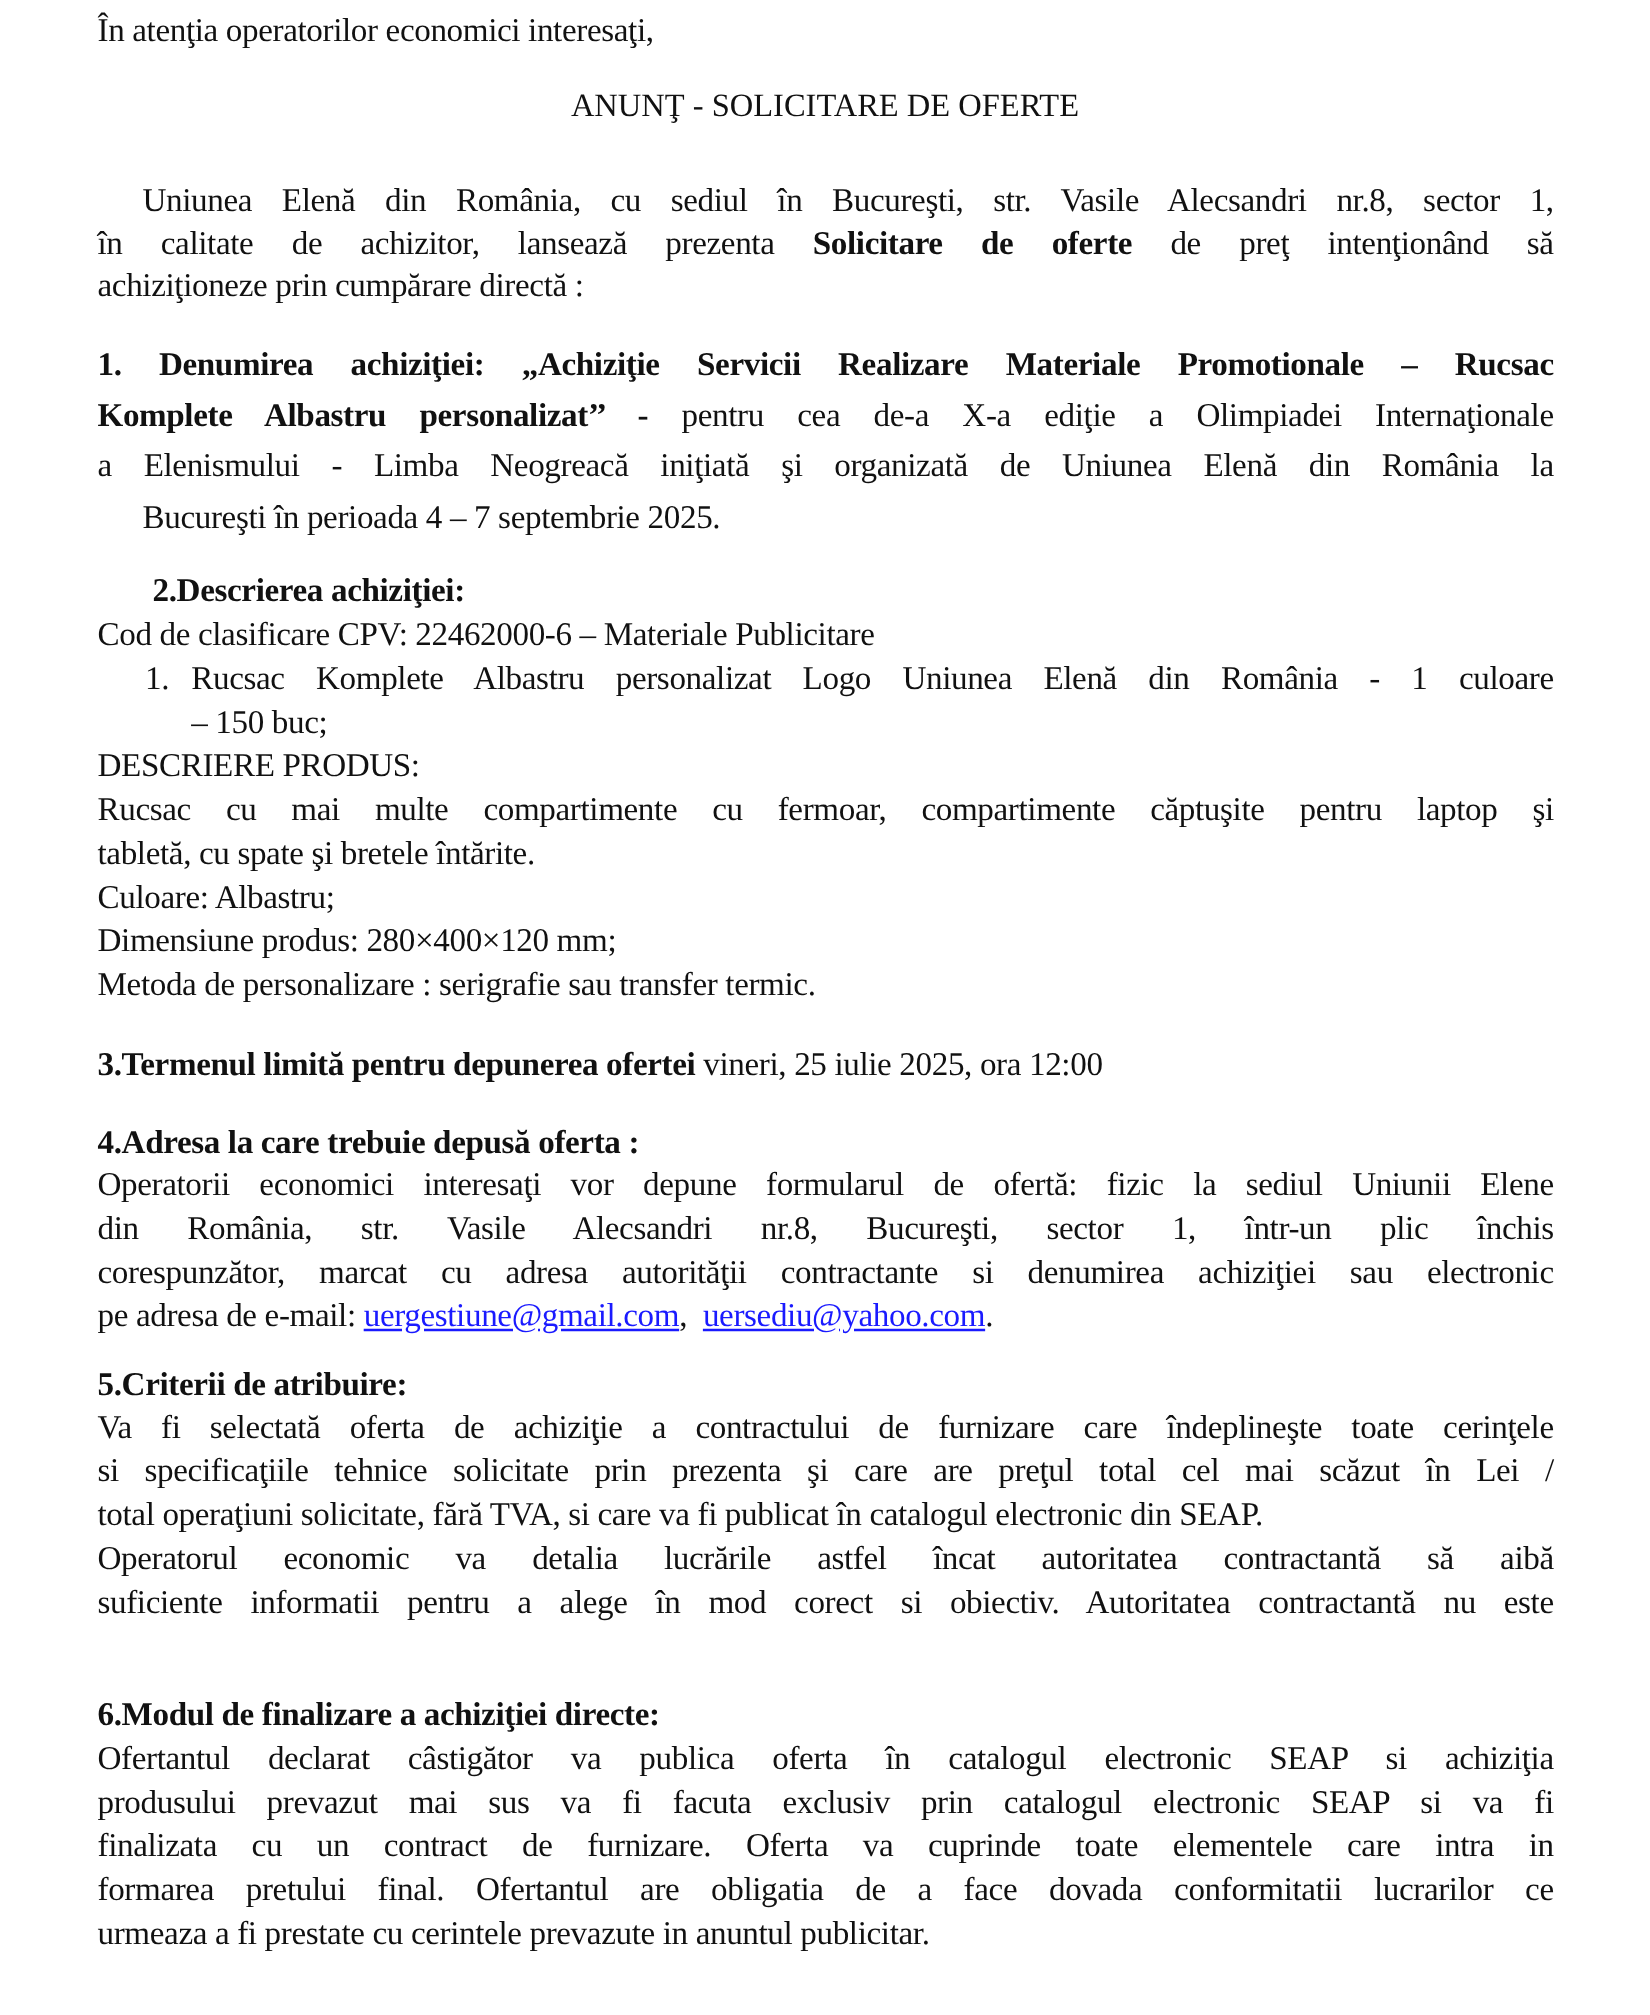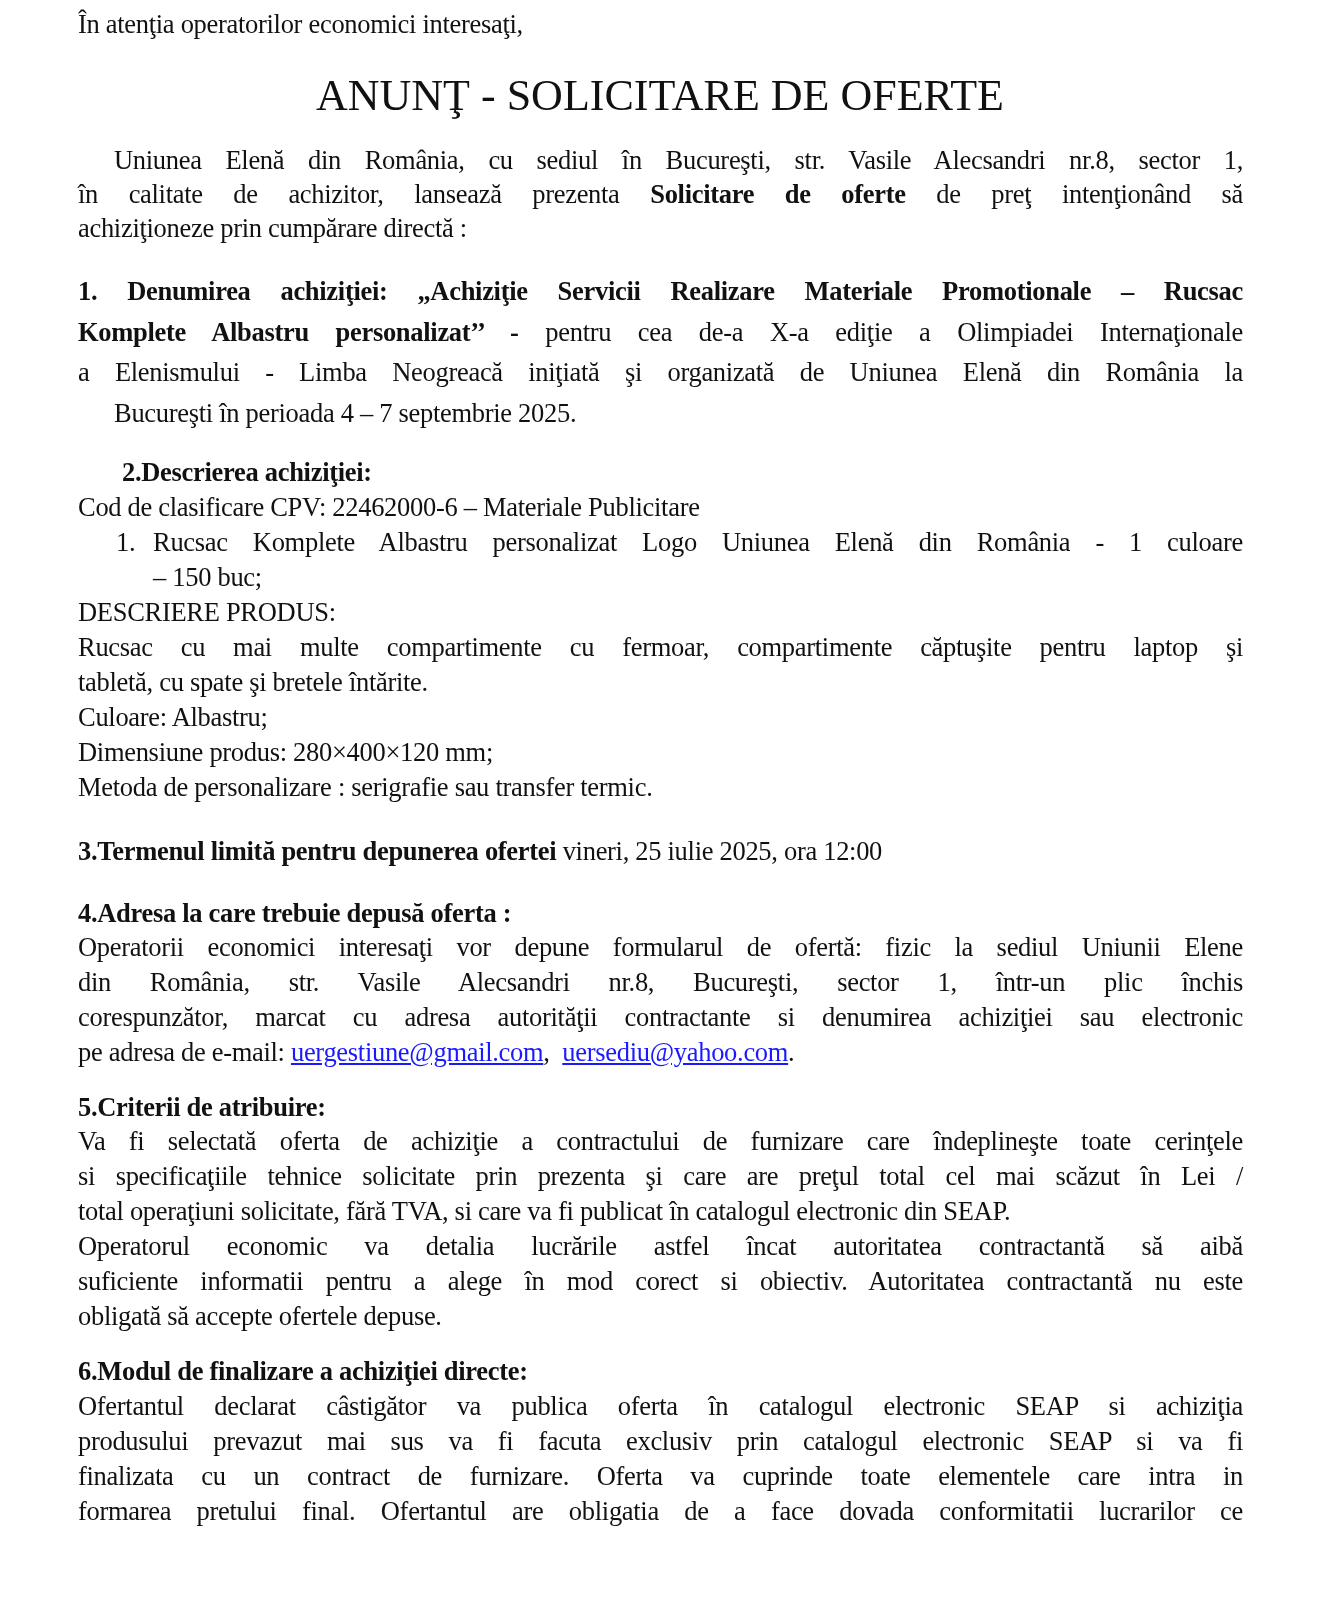--- a/index.html
+++ b/index.html
@@ -23,21 +23,21 @@
       width: 1165px;
       text-align: justify;
       text-align-last: justify;
       white-space: normal;
     }
     .title {
       position: absolute;
       left: 0; width: 1320px;
       top: 70px;
       text-align: center;
-      font-size: 44px;
+      font-size: 26px;
       letter-spacing: 0;
     }
     b { font-weight: bold; }
     a.email { color: #1a1aff; text-decoration: underline; text-align: right; }
   </style>
 </head>
 <body>
 
 <div class="page">
 
@@ -95,23 +95,23 @@
   </div>
 
   <div class="line" style="top:1091px;">
     <b>5.Criterii de atribuire:</b>
   </div>
   <div class="line justify" style="top:1125px;">Va fi selectată oferta de achiziţie a contractului de furnizare care îndeplineşte toate cerinţele</div>
   <div class="line justify" style="top:1160px;">si specificaţiile tehnice solicitate prin prezenta şi care are preţul total cel mai scăzut în Lei /</div>
   <div class="line" style="top:1195px;">total operaţiuni solicitate, fără TVA, si care va fi publicat în catalogul electronic din SEAP.</div>
   <div class="line justify" style="top:1230px;">Operatorul economic va detalia lucrările astfel încat autoritatea contractantă să aibă</div>
   <div class="line justify" style="top:1265px;">suficiente informatii pentru a alege în mod corect si obiectiv. Autoritatea contractantă nu este</div>
-  <div class="line" style="top:1300px;">obligată să accepte ofertele depuse.</div>
 
   <div class="line" style="top:1355px;">
     <b>6.Modul de finalizare a achiziţiei directe:</b>
   </div>
   <div class="line justify" style="top:1390px;">Ofertantul declarat câstigător va publica oferta în catalogul electronic SEAP si achiziţia</div>
   <div class="line justify" style="top:1425px;">produsului prevazut mai sus va fi facuta exclusiv prin catalogul electronic SEAP si va fi</div>
   <div class="line justify" style="top:1460px;">finalizata cu un contract de furnizare. Oferta va cuprinde toate elementele care intra in</div>
   <div class="line justify" style="top:1495px;">formarea pretului final. Ofertantul are obligatia de a face dovada conformitatii lucrarilor ce</div>
+  <div class="line" style="top:1530px;">urmeaza a fi prestate cu cerintele prevazute in anuntul publicitar.</div>
 
 </div>
 
 </body></html>

